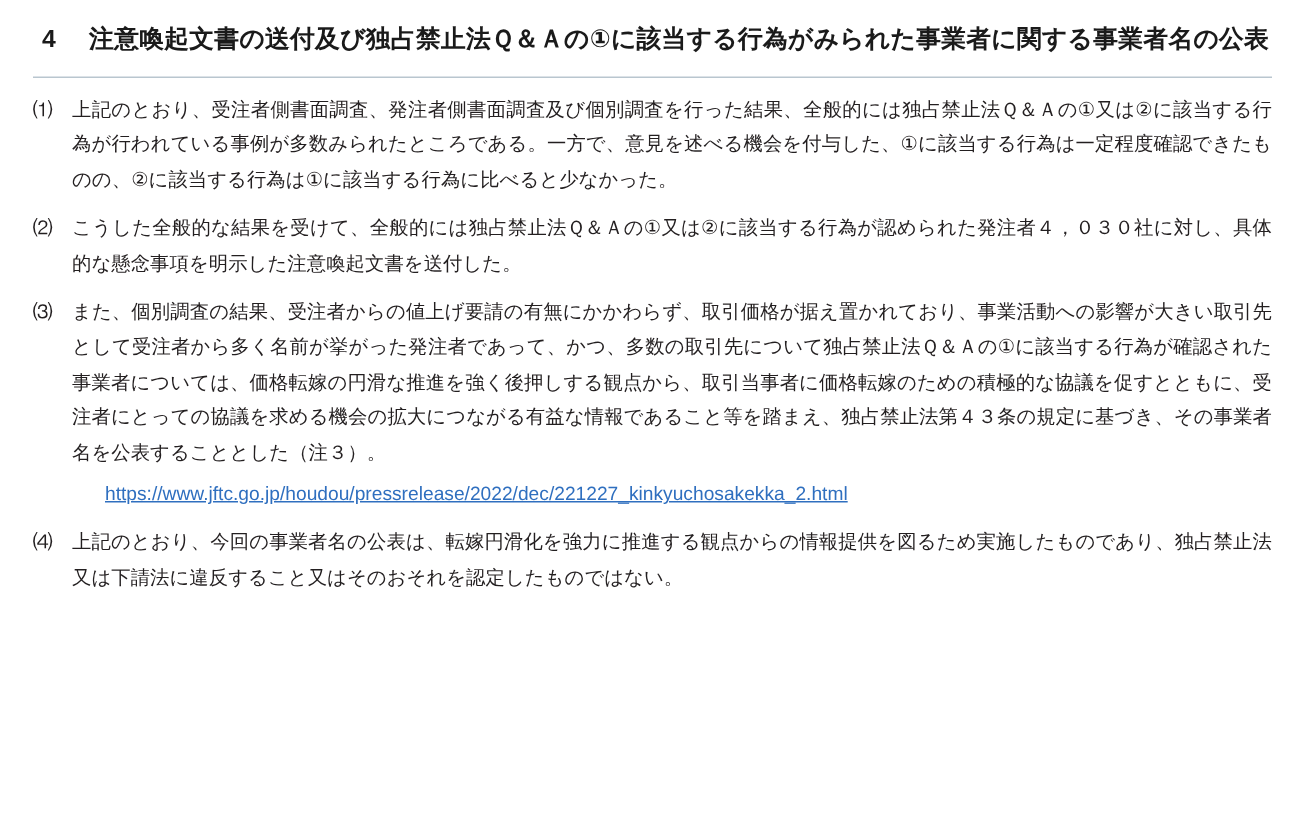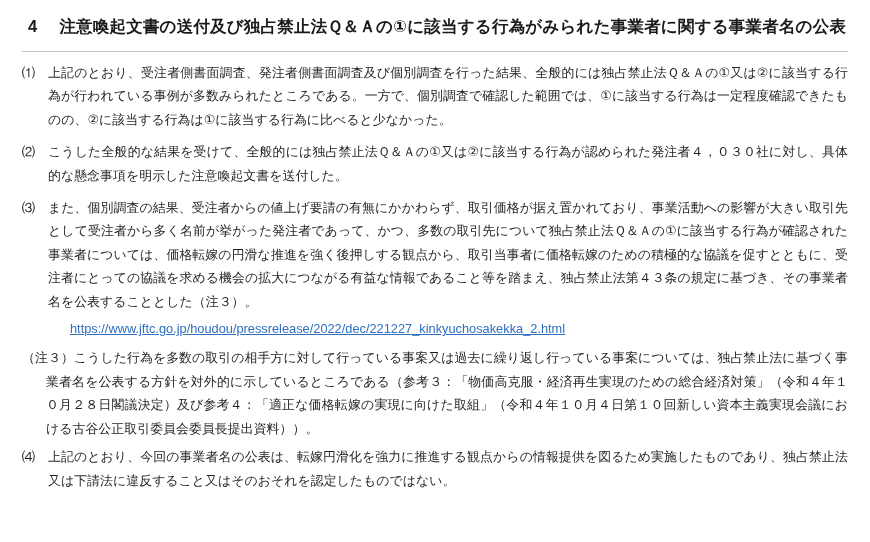--- a/index.html
+++ b/index.html
@@ -99,38 +99,37 @@
     <span class="heading-num">4</span>
     <span class="heading-text">注意喚起文書の送付及び独占禁止法Ｑ＆Ａの①に該当する行為がみられた事業者に関する事業者名の公表</span>
   </div>
 
   <hr class="rule">
 
   <div class="body">
 
     <div class="para">
       <span class="para-mark">⑴</span>
-      <span class="para-text">上記のとおり、受注者側書面調査、発注者側書面調査及び個別調査を行った結果、全般的には独占禁止法Ｑ＆Ａの①又は②に該当する行為が行われている事例が多数みられたところである。一方で、個別調査で確認した範囲では、①に該当する行為は一定程度確認できたものの、②に該当する行為は①に該当する行為に比べると少なかった。</span>
+      <span class="para-text">上記のとおり、受注者側書面調査、発注者側書面調査及び個別調査を行った結果、全般的には独占禁止法Ｑ＆Ａの①又は②に該当する行為が行われている事例が多数みられたところである。一方で、意見を述べる機会を付与した、①に該当する行為は一定程度確認できたものの、②に該当する行為は①に該当する行為に比べると少なかった。</span>
     </div>
 
     <div class="para">
       <span class="para-mark">⑵</span>
       <span class="para-text">こうした全般的な結果を受けて、全般的には独占禁止法Ｑ＆Ａの①又は②に該当する行為が認められた発注者４，０３０社に対し、具体的な懸念事項を明示した注意喚起文書を送付した。</span>
     </div>
 
     <div class="para">
       <span class="para-mark">⑶</span>
       <span class="para-text">また、個別調査の結果、受注者からの値上げ要請の有無にかかわらず、取引価格が据え置かれており、事業活動への影響が大きい取引先として受注者から多く名前が挙がった発注者であって、かつ、多数の取引先について独占禁止法Ｑ＆Ａの①に該当する行為が確認された事業者については、価格転嫁の円滑な推進を強く後押しする観点から、取引当事者に価格転嫁のための積極的な協議を促すとともに、受注者にとっての協議を求める機会の拡大につながる有益な情報であること等を踏まえ、独占禁止法第４３条の規定に基づき、その事業者名を公表することとした（注３）。</span>
     </div>
 
     <div class="link-line">
       <a href="#">https://www.jftc.go.jp/houdou/pressrelease/2022/dec/221227_kinkyuchosakekka_2.html</a>
     </div>
 
-    <div class="note note-hang">（注３）こうした行為を多数の取引の相手方に対して行っている事案又は過去に繰り返し行っている事案については、独占禁止法に基づく事業者名を公表する方針を対外的に示しているところである（参考３：「物価高克服・経済再生実現のための総合経済対策」（令和４年１０月２８日閣議決定）及び参考４：「適正な価格転嫁の実現に向けた取組」（令和４年１０月４日第１０回新しい資本主義実現会議における古谷公正取引委員会委員長提出資料））。</div>
 
     <div class="spacer-sm"></div>
 
     <div class="para">
       <span class="para-mark">⑷</span>
       <span class="para-text">上記のとおり、今回の事業者名の公表は、転嫁円滑化を強力に推進する観点からの情報提供を図るため実施したものであり、独占禁止法又は下請法に違反すること又はそのおそれを認定したものではない。</span>
     </div>
 
   </div>
 </div>

